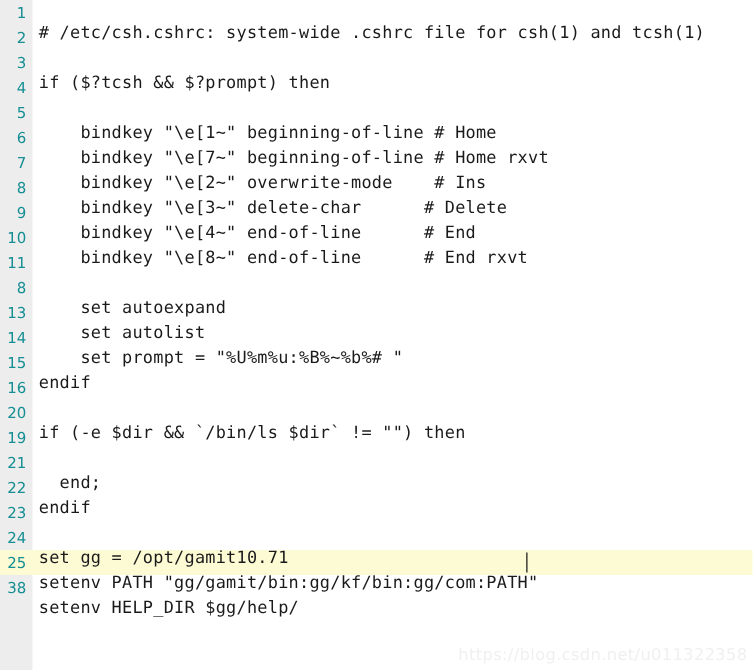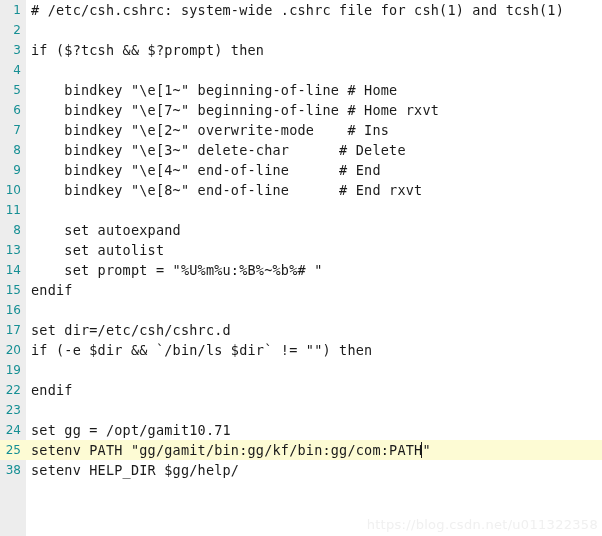--- a/index.html
+++ b/index.html
@@ -63,21 +63,21 @@
     color: #168f94;
     font-size: 12px;
     line-height: 20px;
     font-family: "DejaVu Sans", "Liberation Sans", sans-serif;
     z-index: 2;
   }
 
   .line-text {
     position: absolute;
     left: 31px;
-    top: 0;
+    top: 16px;
     color: #1a1a1a;
     font-size: 13.5px;
     line-height: 20px;
     letter-spacing: 0.2px;
     white-space: pre;
     z-index: 2;
   }
 
   .caret {
     position: absolute;
@@ -117,23 +117,23 @@
       <div class="code-row"><div class="line-number">7</div><div class="line-text">    bindkey "\e[2~" overwrite-mode    # Ins</div></div>
       <div class="code-row"><div class="line-number">8</div><div class="line-text">    bindkey "\e[3~" delete-char      # Delete</div></div>
       <div class="code-row"><div class="line-number">9</div><div class="line-text">    bindkey "\e[4~" end-of-line      # End</div></div>
       <div class="code-row"><div class="line-number">10</div><div class="line-text">    bindkey "\e[8~" end-of-line      # End rxvt</div></div>
       <div class="code-row"><div class="line-number">11</div><div class="line-text"></div></div>
       <div class="code-row"><div class="line-number">8</div><div class="line-text">    set autoexpand</div></div>
       <div class="code-row"><div class="line-number">13</div><div class="line-text">    set autolist</div></div>
       <div class="code-row"><div class="line-number">14</div><div class="line-text">    set prompt = "%U%m%u:%B%~%b%# "</div></div>
       <div class="code-row"><div class="line-number">15</div><div class="line-text">endif</div></div>
       <div class="code-row"><div class="line-number">16</div><div class="line-text"></div></div>
-      <div class="code-row"><div class="line-number">17</div><div class="line-text">set dir=/etc/csh/cshrc.d</div></div>
       <div class="code-row"><div class="line-number">20</div><div class="line-text">if (-e $dir &amp;&amp; `/bin/ls $dir` != "") then</div></div>
       <div class="code-row"><div class="line-number">19</div></div>
+      <div class="code-row"><div class="line-number">21</div><div class="line-text">  end;</div></div>
       <div class="code-row"><div class="line-number">22</div><div class="line-text">endif</div></div>
       <div class="code-row"><div class="line-number">23</div><div class="line-text"></div></div>
       <div class="code-row"><div class="line-number">24</div><div class="line-text">set gg = /opt/gamit10.71</div></div>
       <div class="code-row highlight-row"><div class="row-bg"></div><div class="line-number">25</div><div class="line-text">setenv PATH "gg/gamit/bin:gg/kf/bin:gg/com:PATH"</div><div class="caret" style="left: 420.76px;"></div></div>
       <div class="code-row"><div class="line-number">38</div><div class="line-text">setenv HELP_DIR $gg/help/</div></div>
     </div>
 
   <div id="watermark">https://blog.csdn.net/u011322358</div>
 
 </div>

